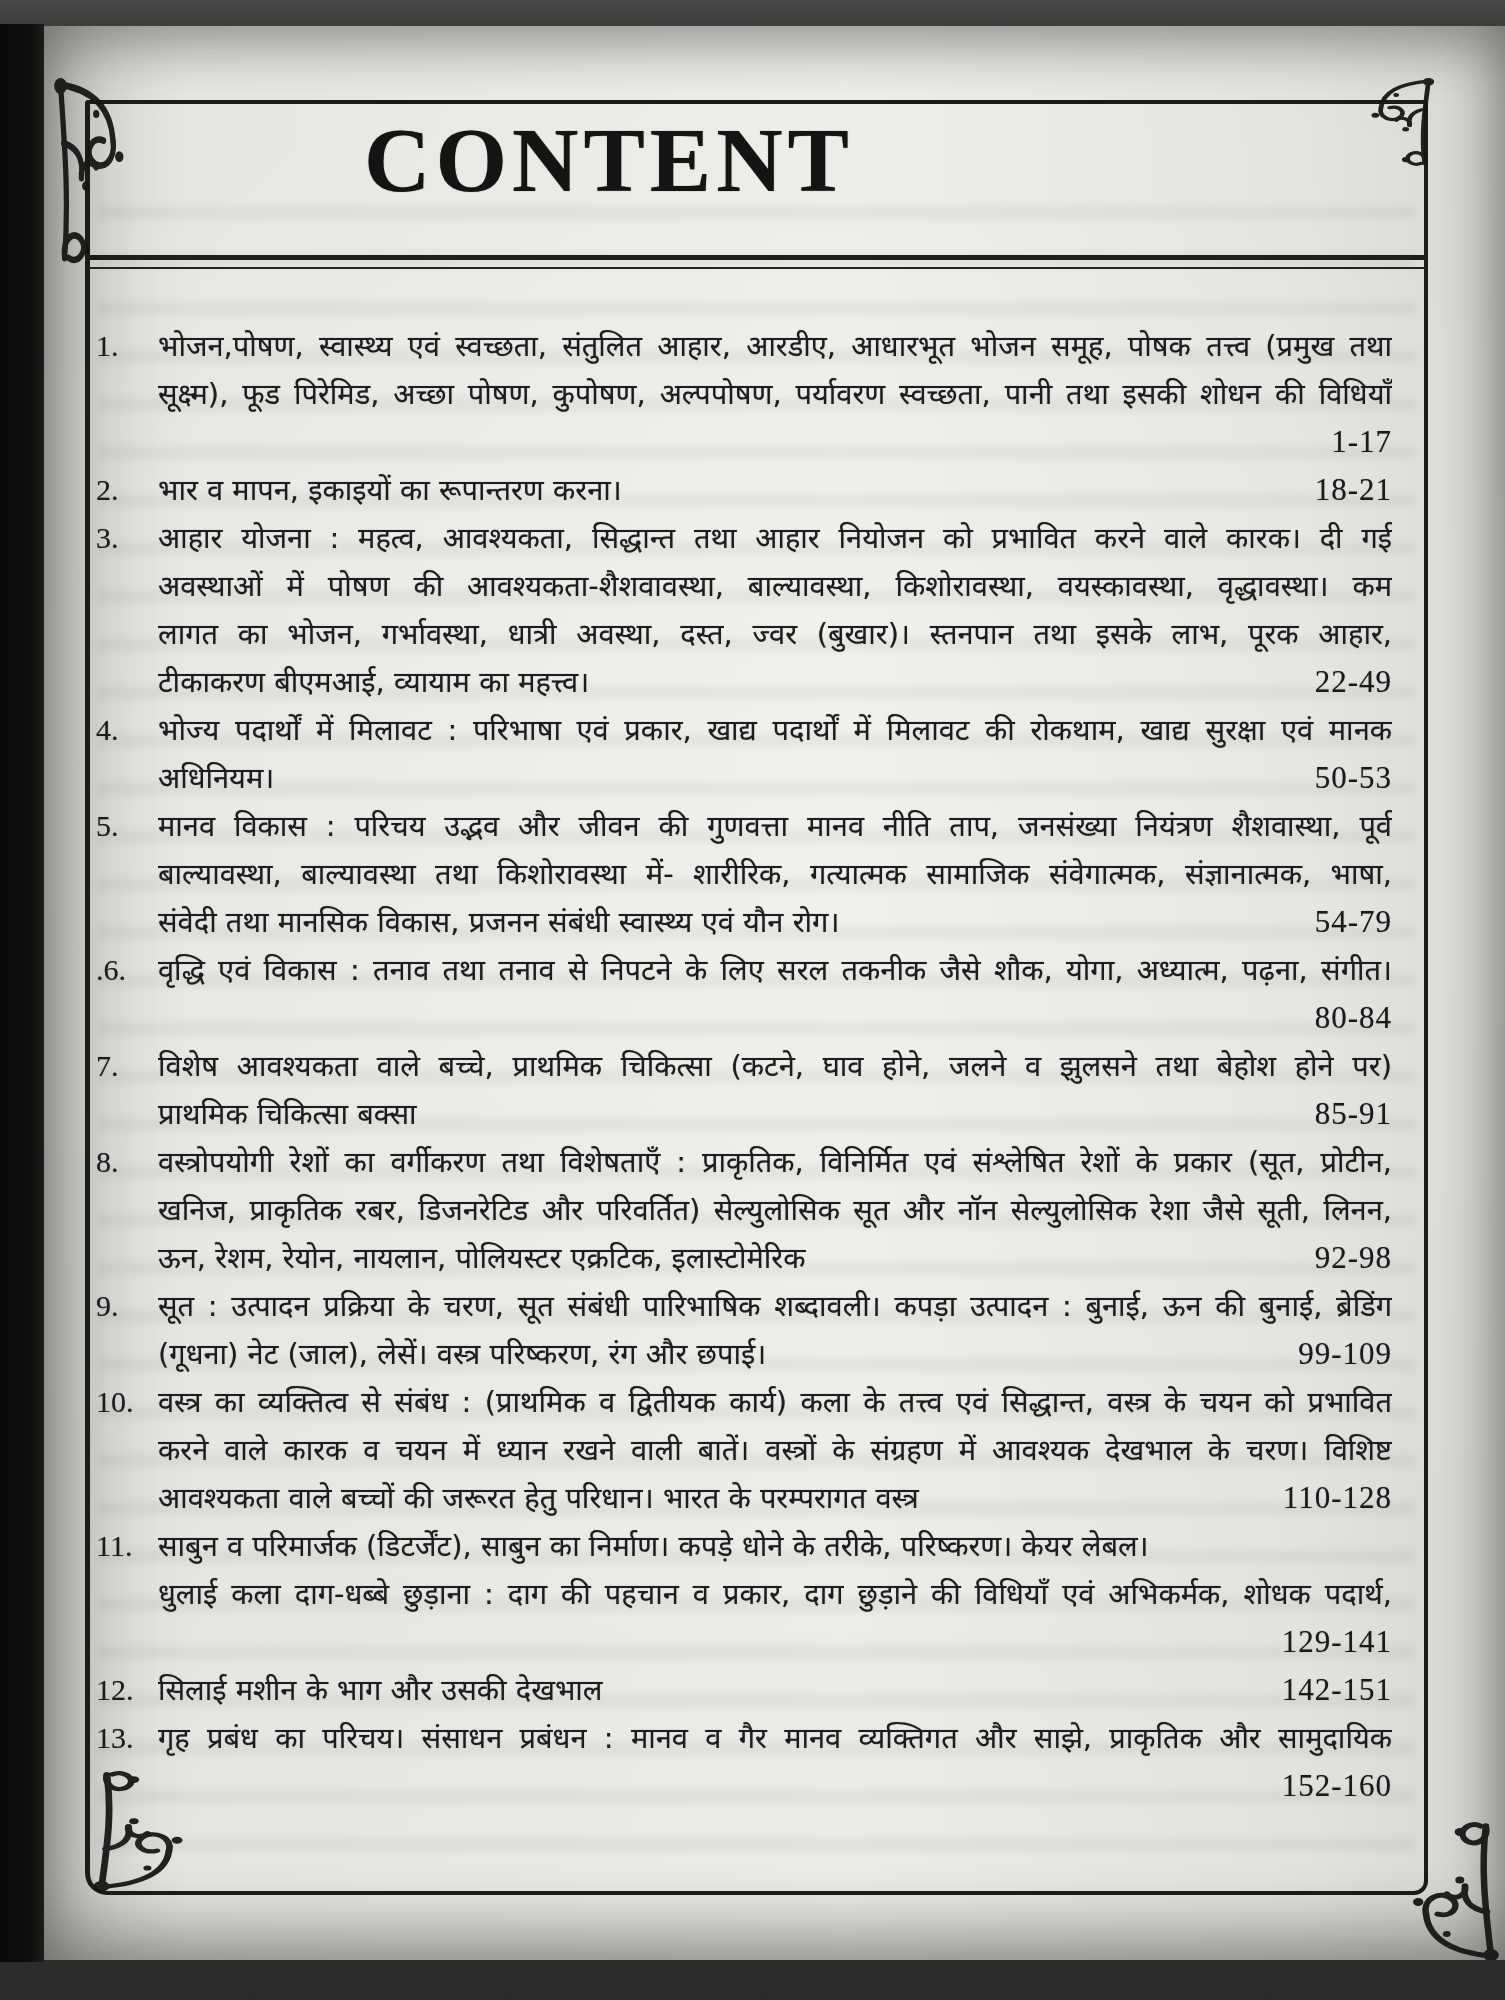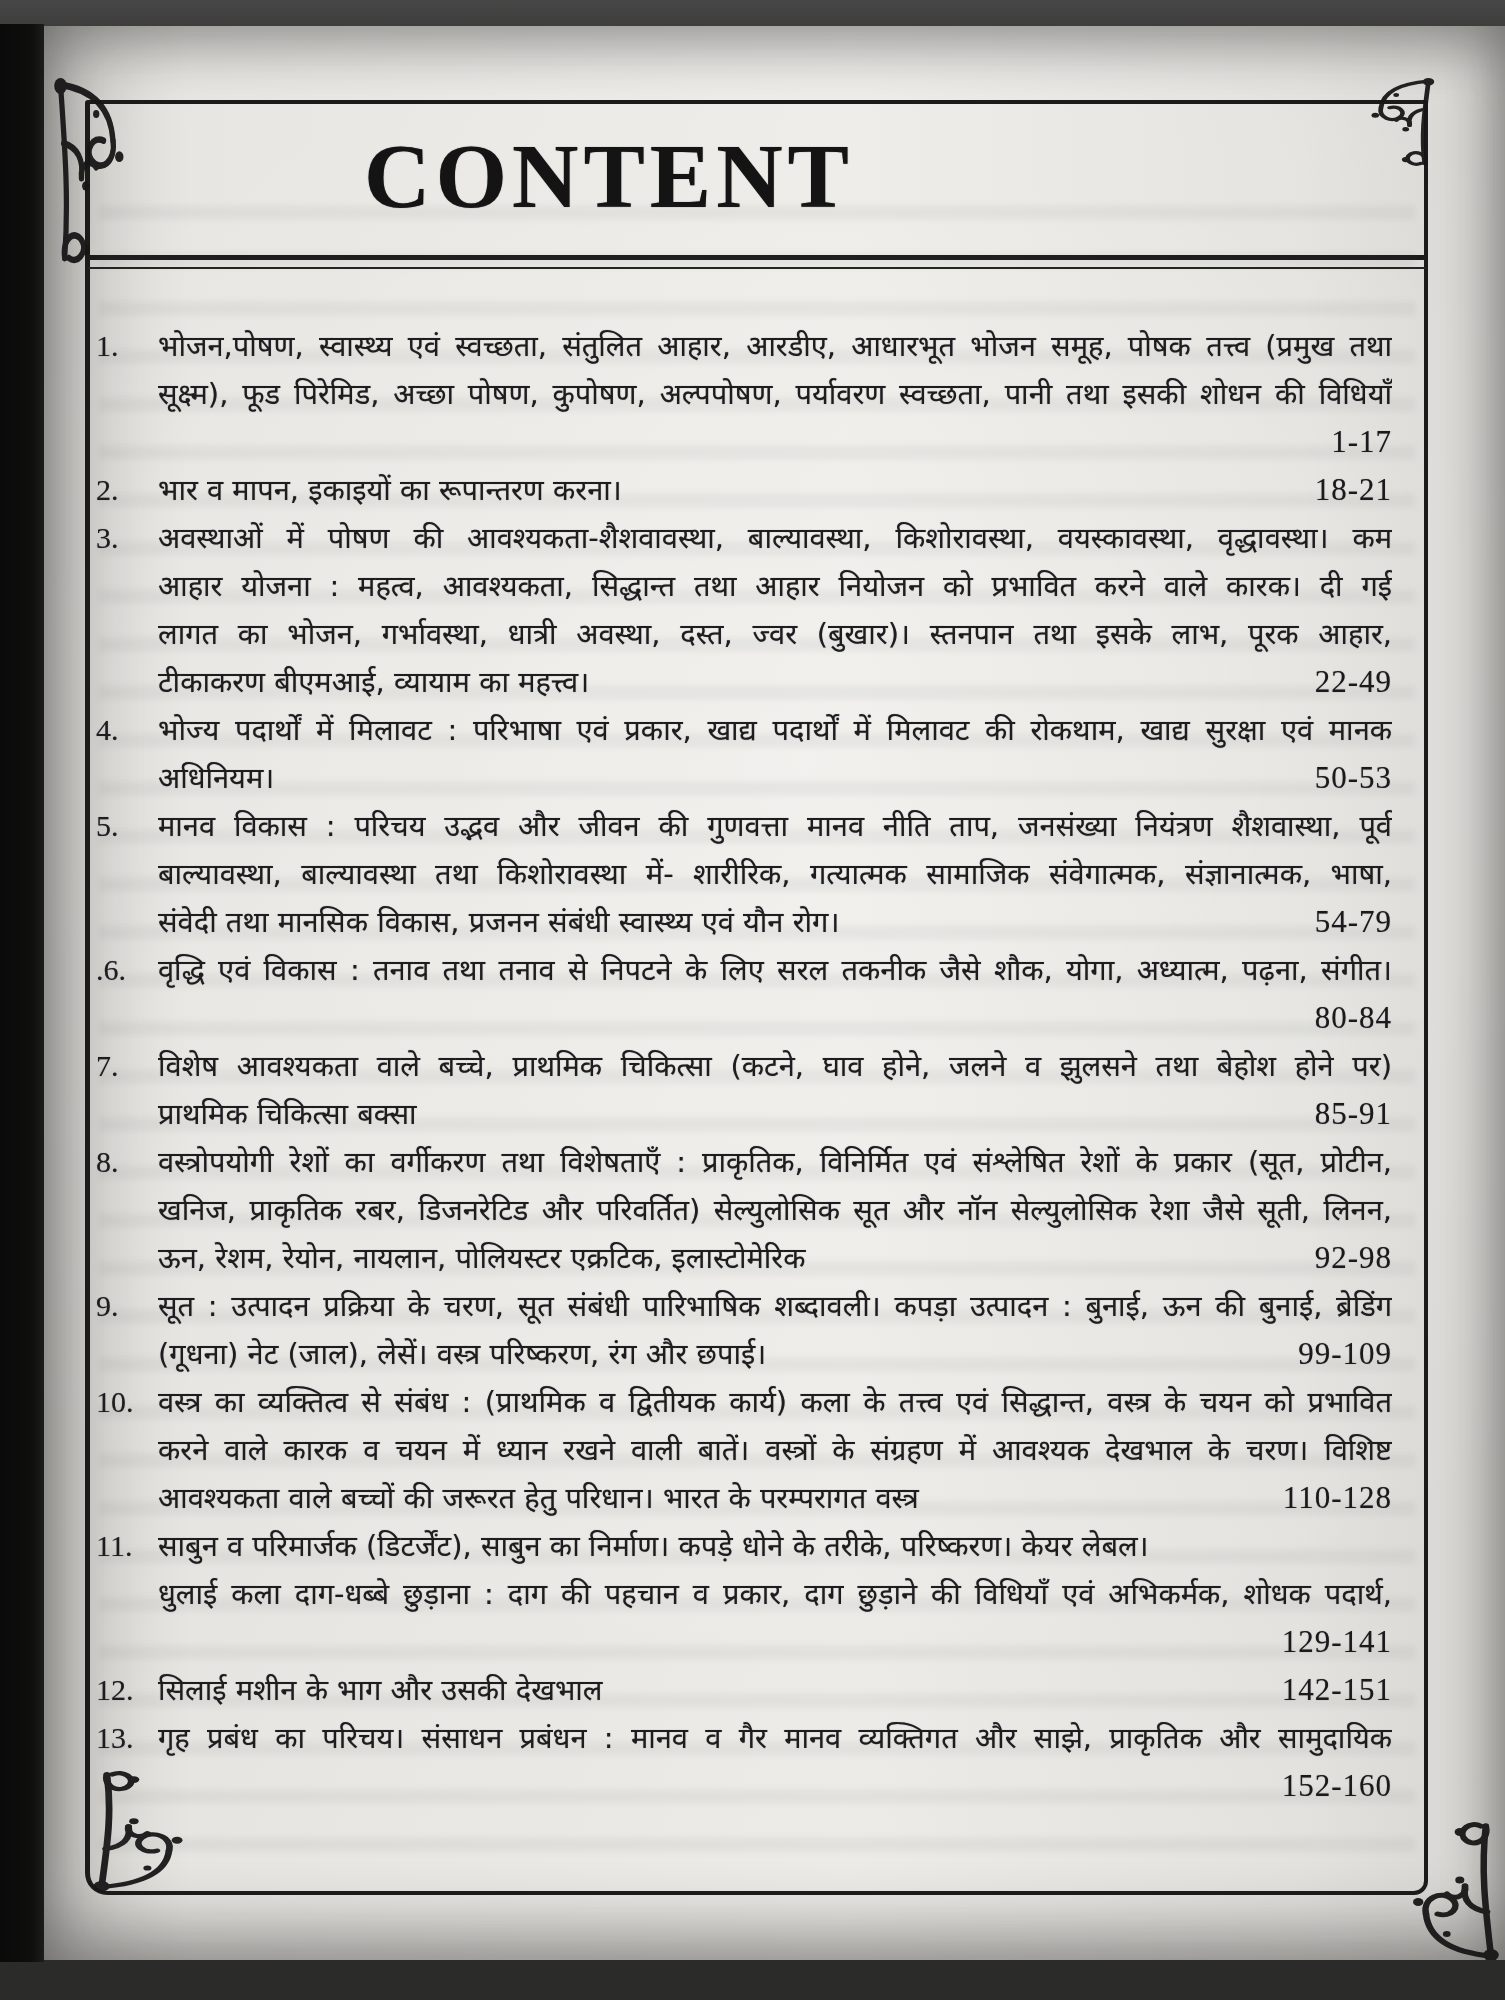--- a/index.html
+++ b/index.html
@@ -31,21 +31,21 @@
     filter:blur(0.35px);
   }
   
   .frame{
     position:absolute;left:41px;top:74px;right:77px;bottom:65px;
     border:4px solid #1b1b1a;border-left-width:5px;
     border-radius:3px 3px 14px 22px;
   }
   .rule-a{position:absolute;left:-2px;right:-2px;top:151px;height:5px;background:#1b1b1a;}
   .rule-b{position:absolute;left:-2px;right:-2px;top:163px;height:2px;background:#232322;}
-  .title-wrap{position:absolute;left:0;right:0;top:24px;text-align:center;}
+  .title-wrap{position:absolute;left:0;right:0;top:8px;text-align:center;}
   .title-wrap h1{
     margin:0;display:inline-block;transform:translateX(-148px);
     font-family:"Liberation Serif","DejaVu Serif",serif;
     font-weight:700;font-size:92px;line-height:1.05;letter-spacing:5px;
     color:#141414;text-shadow:0 0 1px rgba(10,10,10,0.6);
   }
   
   .bleed{
     position:absolute;left:55px;right:90px;top:180px;bottom:80px;
     background:repeating-linear-gradient(180deg,
@@ -149,22 +149,22 @@
           <div class="line withpage">
             <span class="ltxt">भार व मापन, इकाइयों का रूपान्तरण करना।</span>
             <span class="pnum">18-21</span>
           </div>
         </div>
       </div>
 
       <div class="item">
         <div class="num">3.</div>
         <div class="body">
+          <div class="line full">आहार योजना : महत्व, आवश्यकता, सिद्धान्त तथा आहार नियोजन को प्रभावित करने वाले कारक। दी गई</div>
           <div class="line full">अवस्थाओं में पोषण की आवश्यकता-शैशवावस्था, बाल्यावस्था, किशोरावस्था, वयस्कावस्था, वृद्धावस्था। कम</div>
-          <div class="line full">आहार योजना : महत्व, आवश्यकता, सिद्धान्त तथा आहार नियोजन को प्रभावित करने वाले कारक। दी गई</div>
           <div class="line full">लागत का भोजन, गर्भावस्था, धात्री अवस्था, दस्त, ज्वर (बुखार)। स्तनपान तथा इसके लाभ, पूरक आहार,</div>
           <div class="line withpage">
             <span class="ltxt">टीकाकरण बीएमआई, व्यायाम का महत्त्व।</span>
             <span class="pnum">22-49</span>
           </div>
         </div>
       </div>
 
       <div class="item">
         <div class="num">4.</div>

